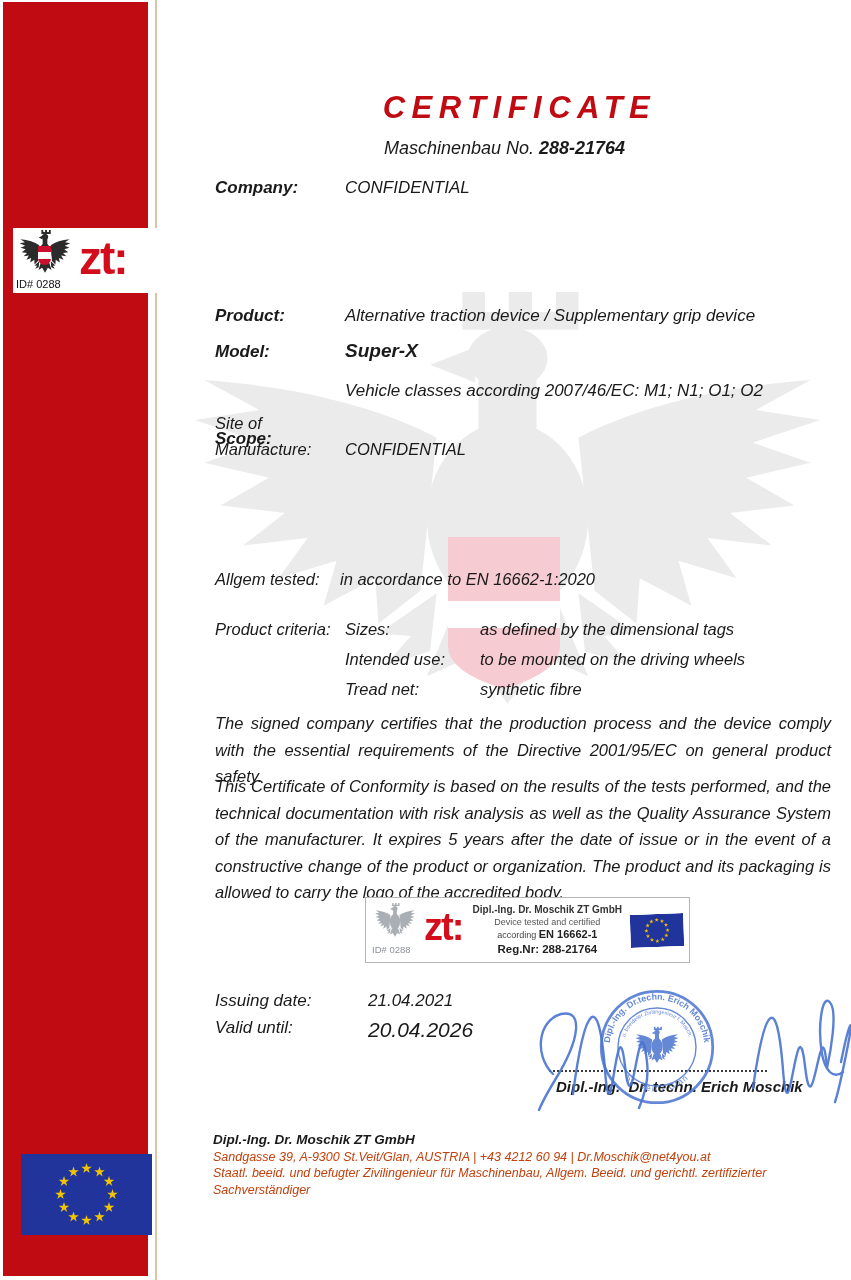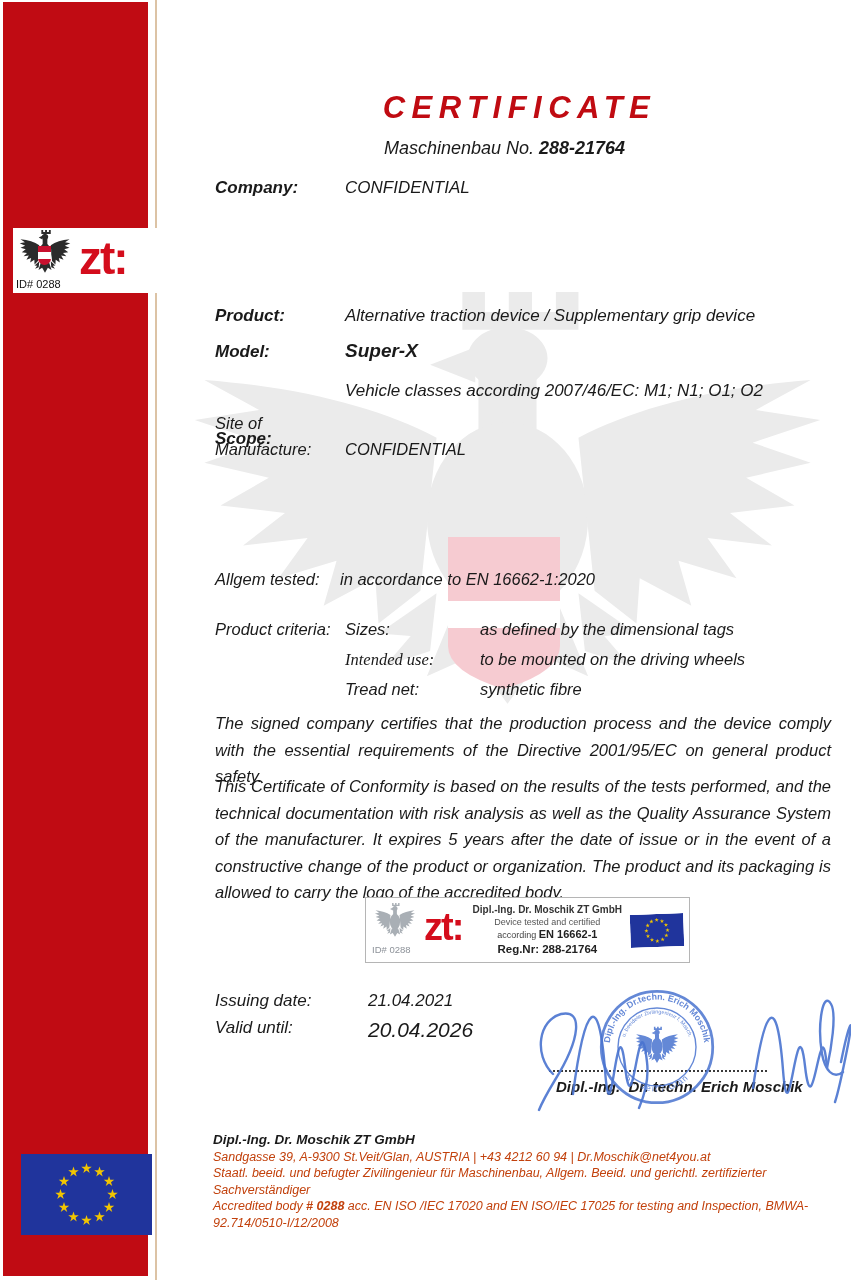--- a/index.html
+++ b/index.html
@@ -140,21 +140,21 @@
   <div class="abs lbl" style="top:414px;font-size:16.5px;">Site of</div>
   <div class="abs lbl" style="top:440px;font-size:16.5px;">Manufacture:</div>
   <div class="abs val" style="top:440px;font-size:16.5px;">CONFIDENTIAL</div>
 
   <div class="abs lbl" style="top:570px;font-size:16.5px;">Allgem tested:</div>
   <div class="abs" style="top:570px;left:340px;font-size:16.5px;font-style:italic;white-space:nowrap;">in accordance to EN 16662-1:2020</div>
 
   <div class="abs lbl" style="top:620px;font-size:16.5px;">Product criteria:</div>
   <div class="abs val" style="top:620px;font-size:16.5px;">Sizes:</div>
   <div class="abs val2" style="top:620px;">as defined by the dimensional tags</div>
-  <div class="abs val" style="top:650px;font-size:16.5px;font-family:Liberation Serif, serif;">Intended use:</div>
+  <div class="abs val" style="top:650px;font-size:16.5px;">Intended use:</div>
   <div class="abs val2" style="top:650px;">to be mounted on the driving wheels</div>
   <div class="abs val" style="top:680px;font-size:16.5px;">Tread net:</div>
   <div class="abs val2" style="top:680px;">synthetic fibre</div>
 
   <div class="abs para" style="top:710px;">The signed company certifies that the production process and the device comply with the essential requirements of the Directive 2001/95/EC on general product safety.</div>
   <div class="abs para" style="top:773px;">This Certificate of Conformity is based on the results of the tests performed, and the technical documentation with risk analysis as well as the Quality Assurance System of the manufacturer. It expires 5 years after the date of issue or in the event of a constructive change of the product or organization. The product and its packaging is allowed to carry the logo of the accredited body.</div>
 
   <div class="abs badge">
     <div class="badge-eagle-col">
       <svg class="badge-eagle" viewBox="0 0 100 92">
@@ -203,20 +203,19 @@
       <path d="M228,126 C240,42 252,30 258,108 S272,34 280,104 S296,36 302,106"></path>
       <path d="M302,106 C306,88 312,52 306,42 C298,28 292,62 297,92 C300,108 308,118 318,110"></path>
       <path d="M316,100 C324,60 330,48 322,88 C318,108 314,128 310,140"></path>
     </g>
   </svg>
 
   <div class="abs footer">
     <div class="f1">Dipl.-Ing. Dr. Moschik ZT GmbH</div>
     <div class="f2">Sandgasse 39, A-9300 St.Veit/Glan, AUSTRIA | +43 4212 60 94 | Dr.Moschik@net4you.at</div>
     <div class="f3">Staatl. beeid. und befugter Zivilingenieur für Maschinenbau, Allgem. Beeid. und gerichtl. zertifizierter Sachverständiger</div>
-    <div class="f4"><span>Accredited body </span><span class="b"># 0288</span><span>  acc. EN ISO /IEC 17020 and EN ISO/IEC 17025 for testing and Inspection, BMWA-92.714/0510-I/12/2008</span></div>
   </div>
 
   <svg class="abs eu-flag-big" width="131" height="81" viewBox="0 0 131 81">
       <use href="#euflag"></use>
     </svg>
 
 </div>
 
 </body></html>

